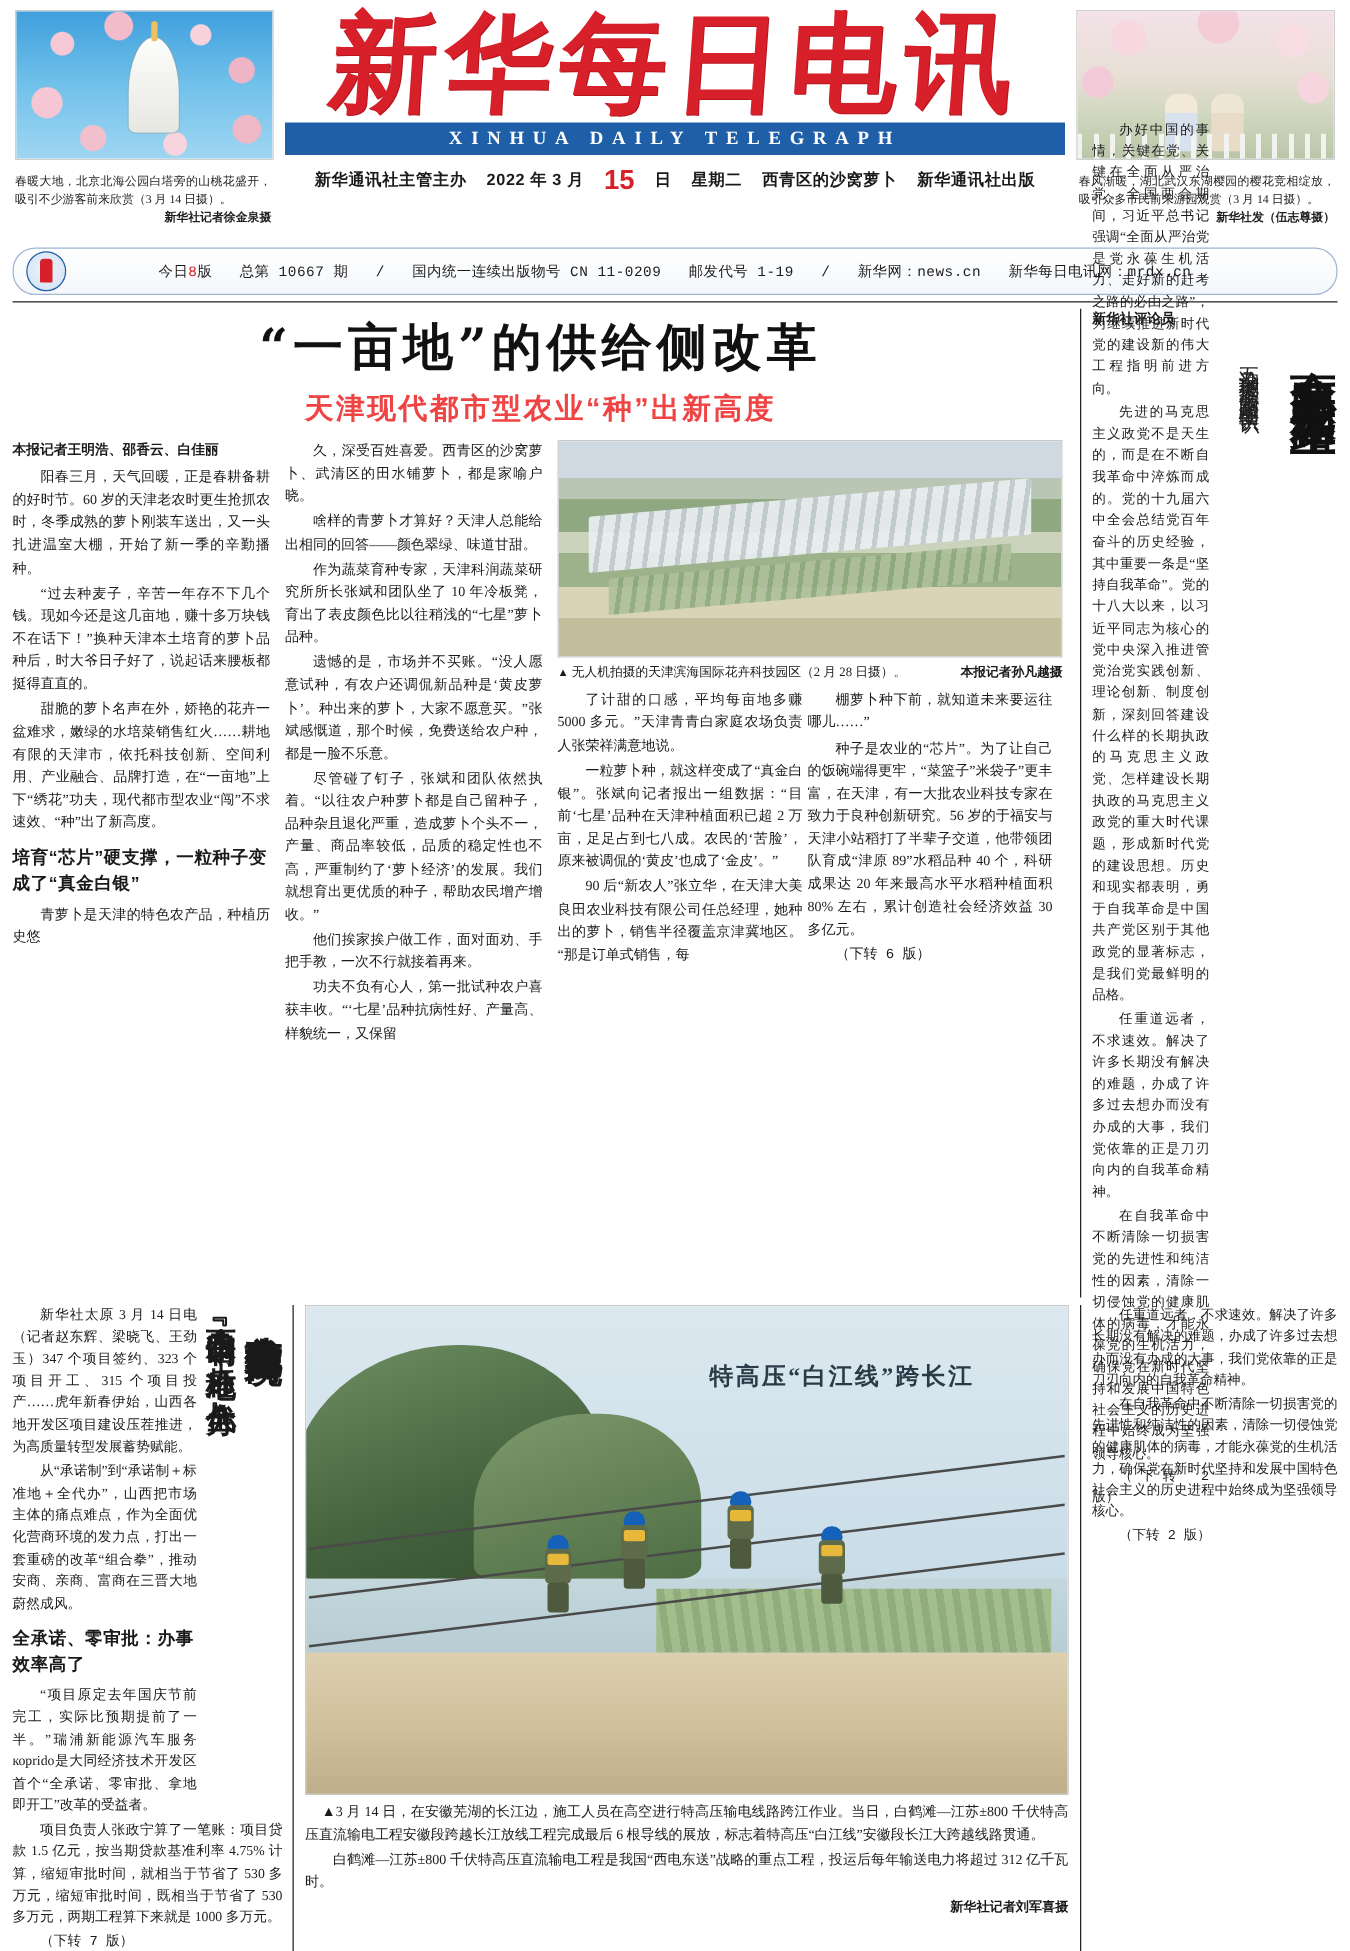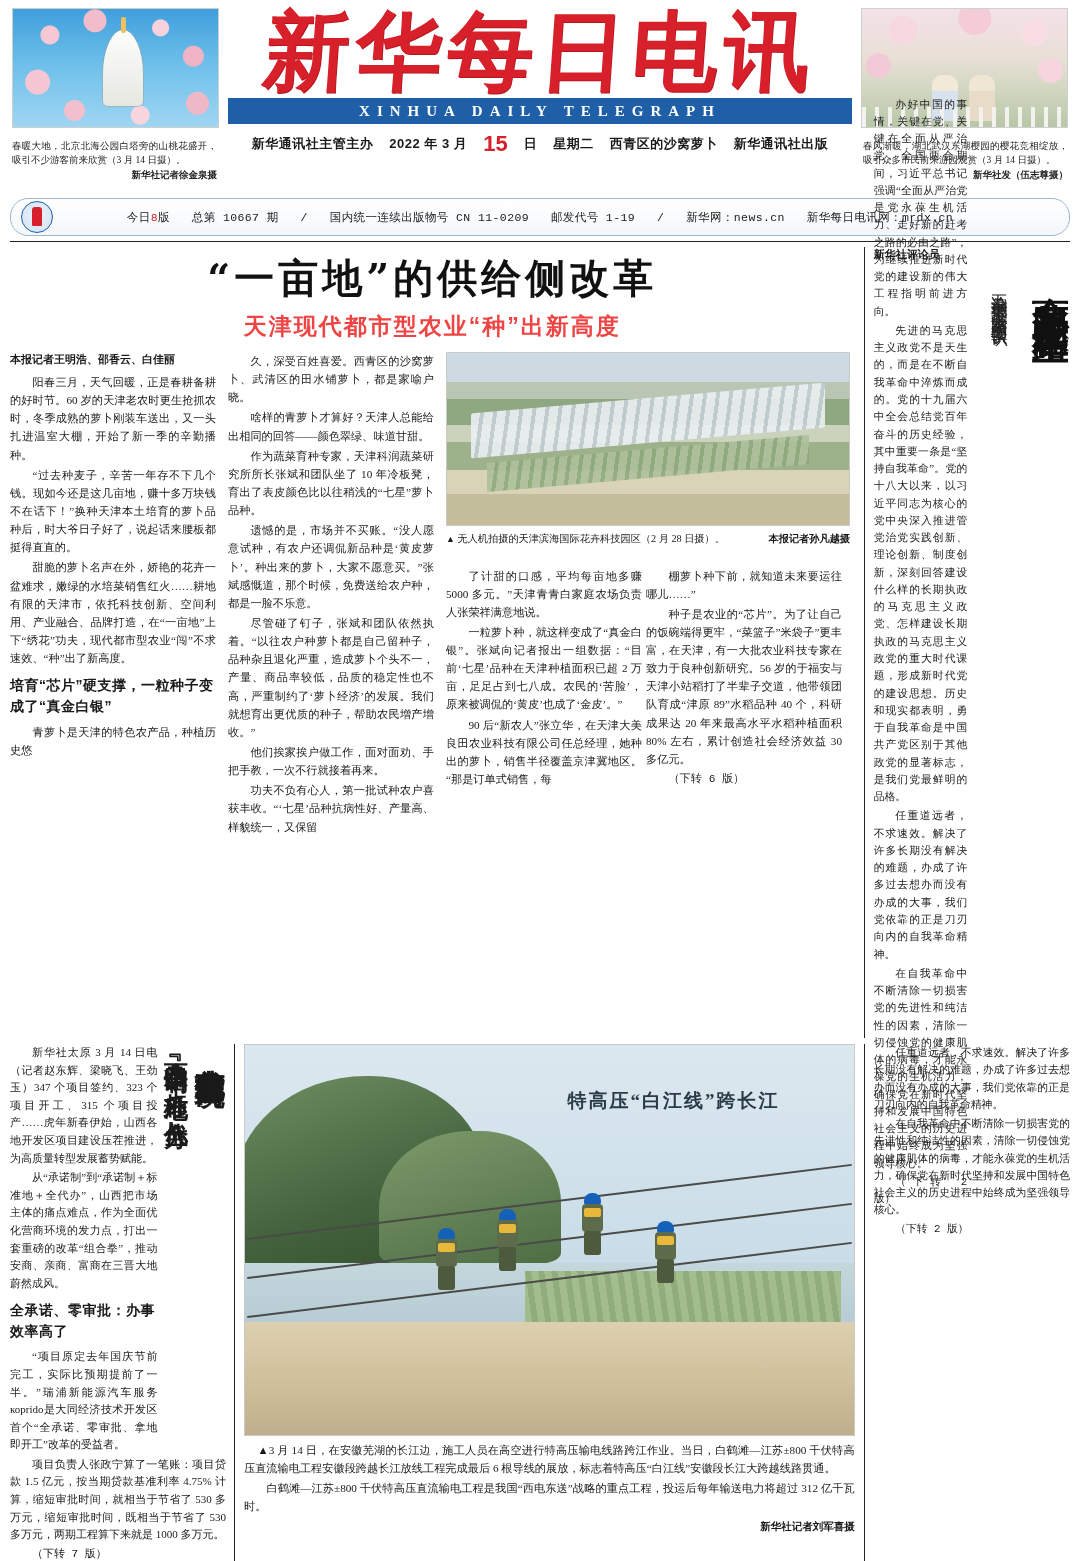--- a/index.html
+++ b/index.html
@@ -104,21 +104,21 @@
        #cbd3bc 42% 52%,#9db18b 52% 68%,#d9d3b8 68% 82%,#c3bd9c 82% 100%);}
   .aerial .roofs{position:absolute;left:6%;top:26%;width:88%;height:26%;
      background:repeating-linear-gradient(98deg,#e9eef0 0 9px,#c3cdd2 9px 13px);
      transform:skewY(-5deg);opacity:.93;border-radius:2px;}
   .aerial .roofs2{position:absolute;left:10%;top:56%;width:80%;height:17%;
      background:repeating-linear-gradient(98deg,#aebf9c 0 8px,#8da97c 8px 12px);
      transform:skewY(-5deg);opacity:.9;}
   .cap{font-size:10.2px;line-height:1.5;margin-top:5px;font-family:"Liberation Serif",serif;}
   .cap .credit{font-family:"Liberation Sans",sans-serif;font-weight:bold;float:right;}
   .cap .tri{font-size:9px;}
-  .photo-cols{display:flex;gap:4px;margin-top:20px;}
+  .photo-cols{display:flex;gap:4px;margin-top:5px;}
   .photo-cols .pc{width:196px;}
 
   
   .ed-label{font-family:"Liberation Sans",sans-serif;font-weight:bold;font-size:11px;margin-bottom:6px;}
   .ed-flex{display:flex;flex-direction:row-reverse;align-items:center;gap:22px;height:770px;}
   .ed-title{writing-mode:vertical-rl;text-orientation:upright;font-family:"DejaVu Serif",serif;
      font-weight:bold;font-size:37px;letter-spacing:3px;line-height:1.06;color:#111;height:100%;}
   .ed-kicker{writing-mode:vertical-rl;text-orientation:upright;font-family:"Liberation Serif",serif;
      font-size:16.5px;letter-spacing:2px;line-height:1.18;color:#222;height:100%;padding-top:26px;}
   .ed-text{flex:1;}

